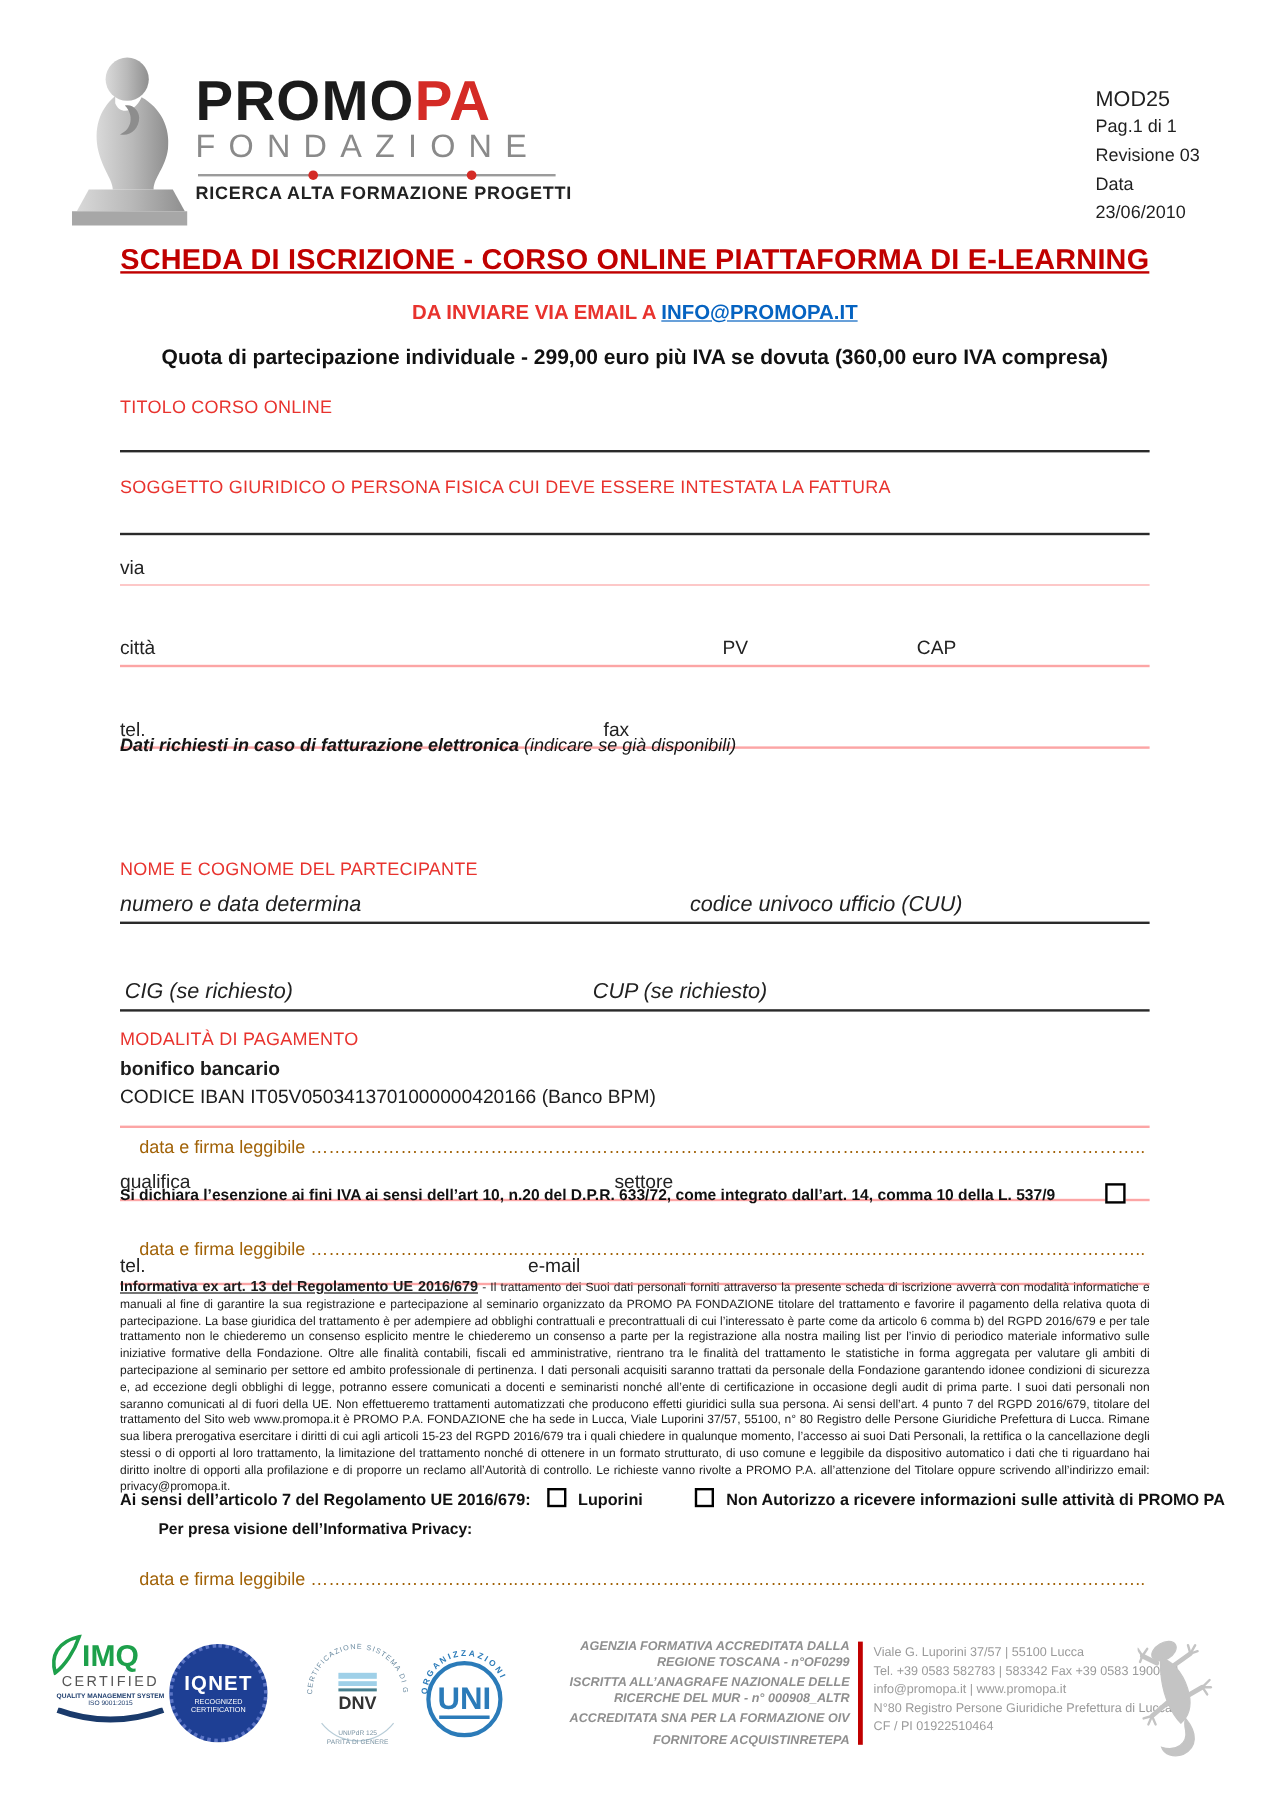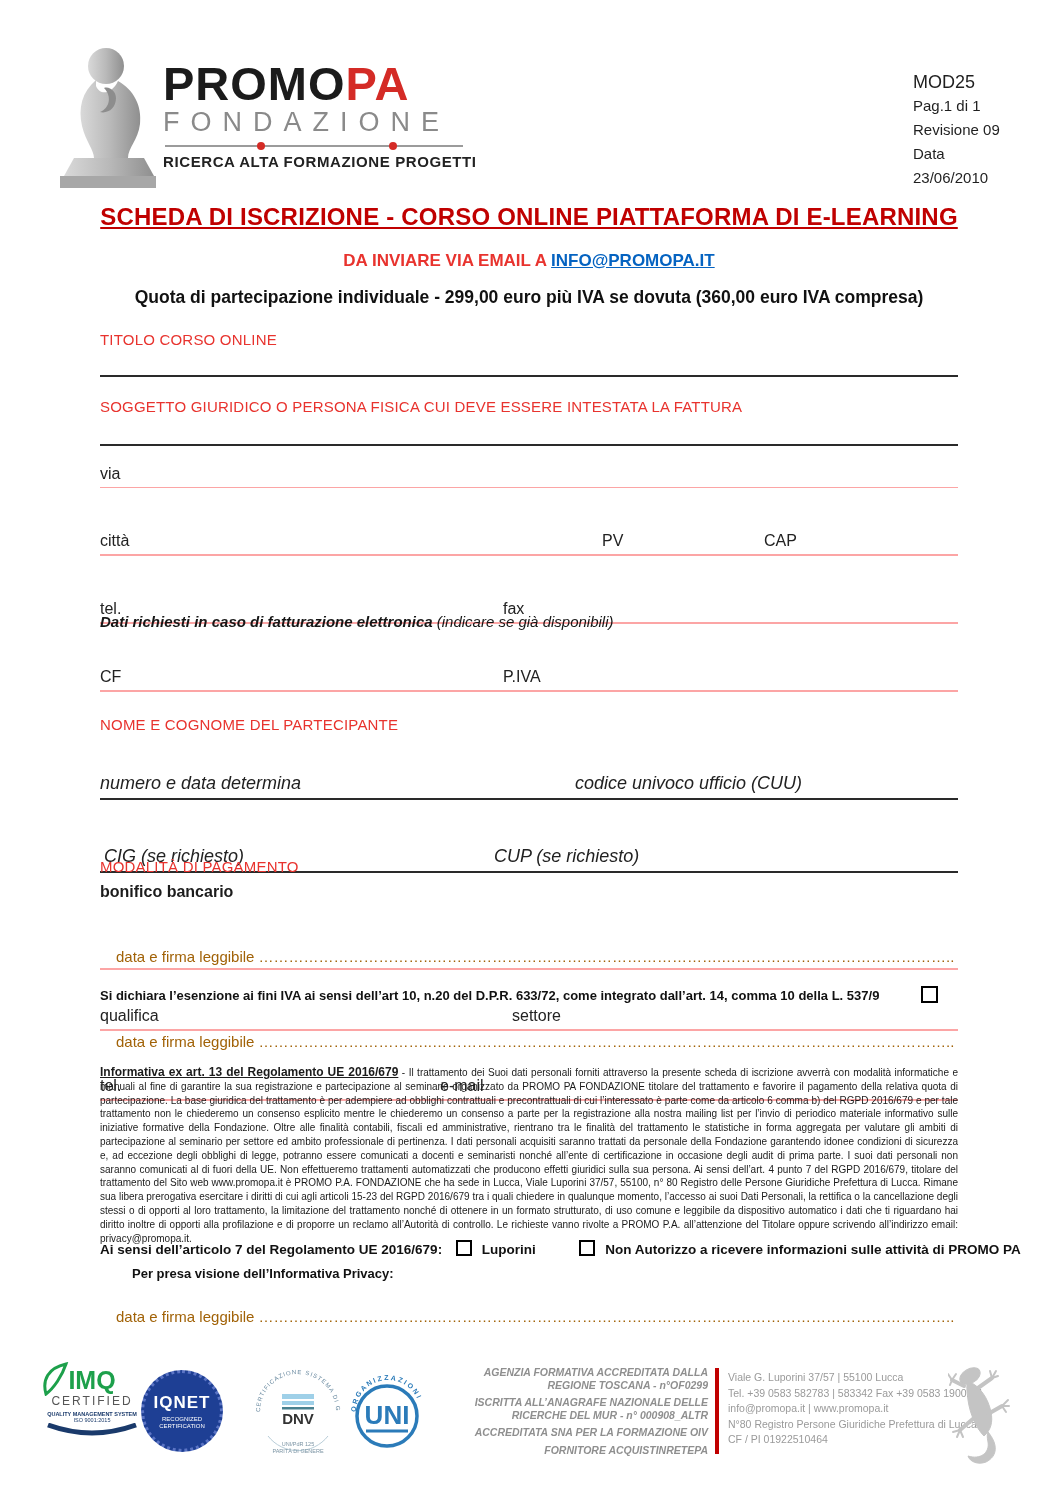--- a/index.html
+++ b/index.html
@@ -95,21 +95,21 @@
     <div class="fondazione">FONDAZIONE</div>
     <div class="logo-divider">
       <span class="dot" style="left:92px;"></span>
       <span class="dot" style="left:224px;"></span>
     </div>
     <div class="tagline">RICERCA  ALTA FORMAZIONE  PROGETTI</div>
   </div>
   <div class="abs docinfo" style="left:913px;top:70px;">
     <div class="code">MOD25</div>
     <div>Pag.1 di 1</div>
-    <div>Revisione 09</div>
+    <div>Revisione 03</div>
     <div>Data</div>
     <div>23/06/2010</div>
   </div>
 
   <div class="abs title" style="left:100px;top:203px;">SCHEDA DI ISCRIZIONE - CORSO ONLINE PIATTAFORMA DI E-LEARNING</div>
   <div class="abs sendline" style="left:100px;top:251px;">
     <span>DA INVIARE VIA EMAIL A </span><a href="#">INFO@PROMOPA.IT</a>
   </div>
   <div class="abs feeline" style="left:100px;top:287px;">Quota di partecipazione individuale - 299,00 euro più IVA se dovuta (360,00 euro IVA compresa)</div>
 
@@ -123,24 +123,20 @@
     <span class="lbl">via</span>
   </div>
   <div class="abs fieldrow" style="left:100px;top:496px;height:28px;">
     <span class="lbl">città</span>
     <span class="lbl" style="left:502px;">PV</span>
     <span class="lbl" style="left:664px;">CAP</span>
   </div>
   <div class="abs fieldrow" style="left:100px;top:534px;height:28px;">
     <span class="lbl">tel.</span>
     <span class="lbl" style="left:403px;">fax</span>
-  </div>
-  <div class="abs fieldrow" style="left:100px;top:572px;height:28px;">
-    <span class="lbl">CF</span>
-    <span class="lbl" style="left:403px;">P.IVA</span>
   </div>
 
   <div class="abs einv" style="left:100px;top:613px;">
     <span class="b">Dati richiesti in caso di fatturazione elettronica</span><span class="n"> (indicare se già disponibili)</span>
   </div>
   <div class="abs fieldrow ital" style="left:100px;top:641px;height:24px;">
     <span class="lbl">numero e data determina</span>
     <span class="lbl" style="left:475px;">codice univoco ufficio (CUU)</span>
   </div>
   <div class="abs fieldrow ital" style="left:100px;top:675px;height:24px;">
@@ -154,20 +150,21 @@
     <span class="lbl">qualifica</span>
     <span class="lbl" style="left:412px;">settore</span>
   </div>
   <div class="abs fieldrow" style="left:100px;top:810px;height:30px;">
     <span class="lbl">tel.</span>
     <span class="lbl" style="left:340px;">e-mail</span>
   </div>
 
   <div class="abs sec" style="left:100px;top:858px;">MODALITÀ DI PAGAMENTO</div>
   <div class="abs payline bold" style="left:100px;top:883px;">bonifico bancario</div>
+  <div class="abs payline" style="left:100px;top:906px;">CODICE IBAN IT05V0503413701000000420166 (Banco BPM)</div>
 
   <div class="abs sig" style="left:100px;top:948px;">
     <span>data e firma leggibile </span><span>……………………………..………………………………………………….………………………………………..</span>
   </div>
 
   <div class="abs exempt" style="left:100px;top:988px;">Si dichiara l’esenzione ai fini IVA ai sensi dell’art 10, n.20 del D.P.R. 633/72, come integrato dall’art. 14, comma 10 della L. 537/9</div>
   <span class="abs chk big" style="left:921px;top:986px;"></span>
 
   <div class="abs sig" style="left:100px;top:1033px;">
     <span>data e firma leggibile </span><span>……………………………..………………………………………………….………………………………………..</span>

